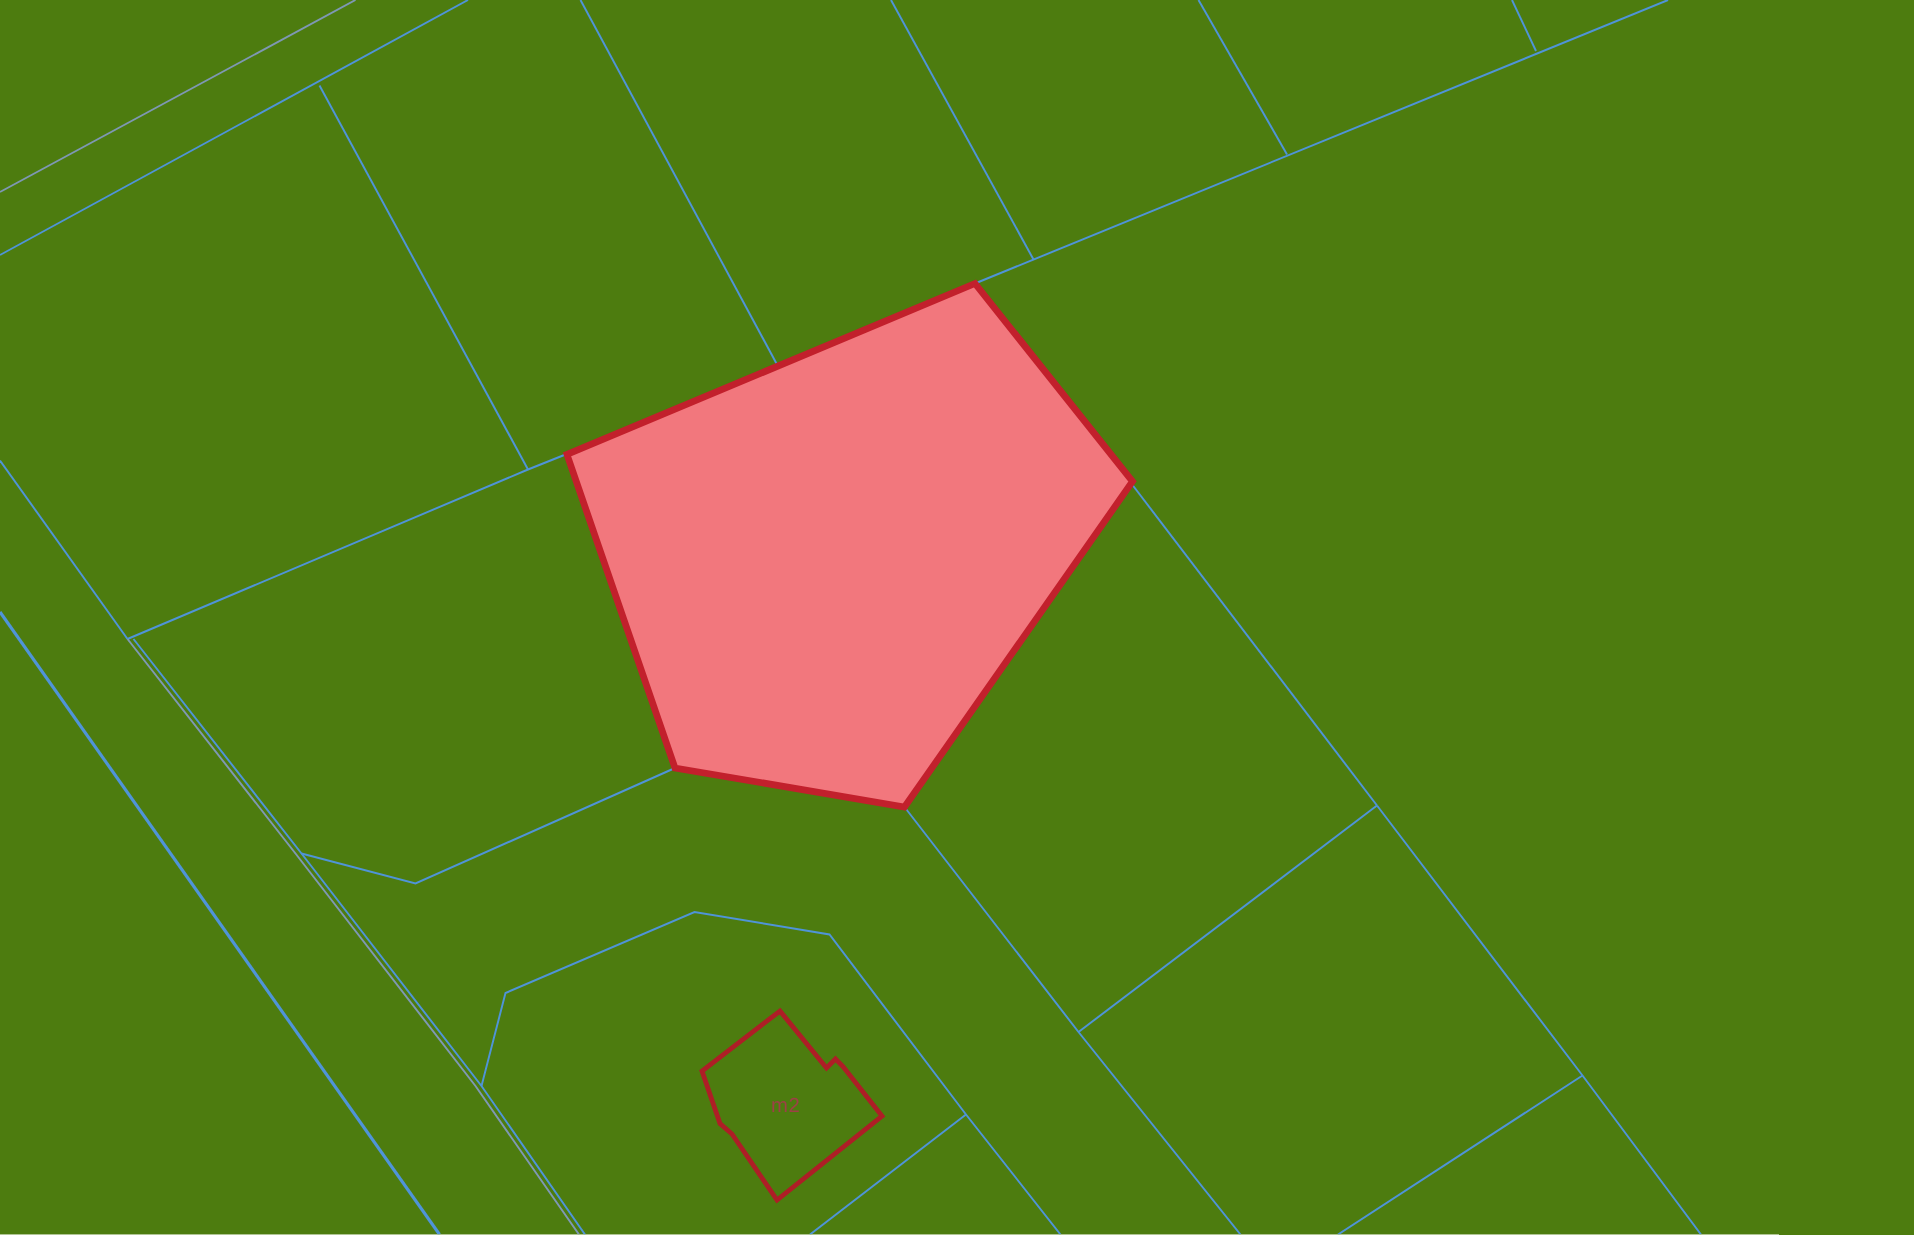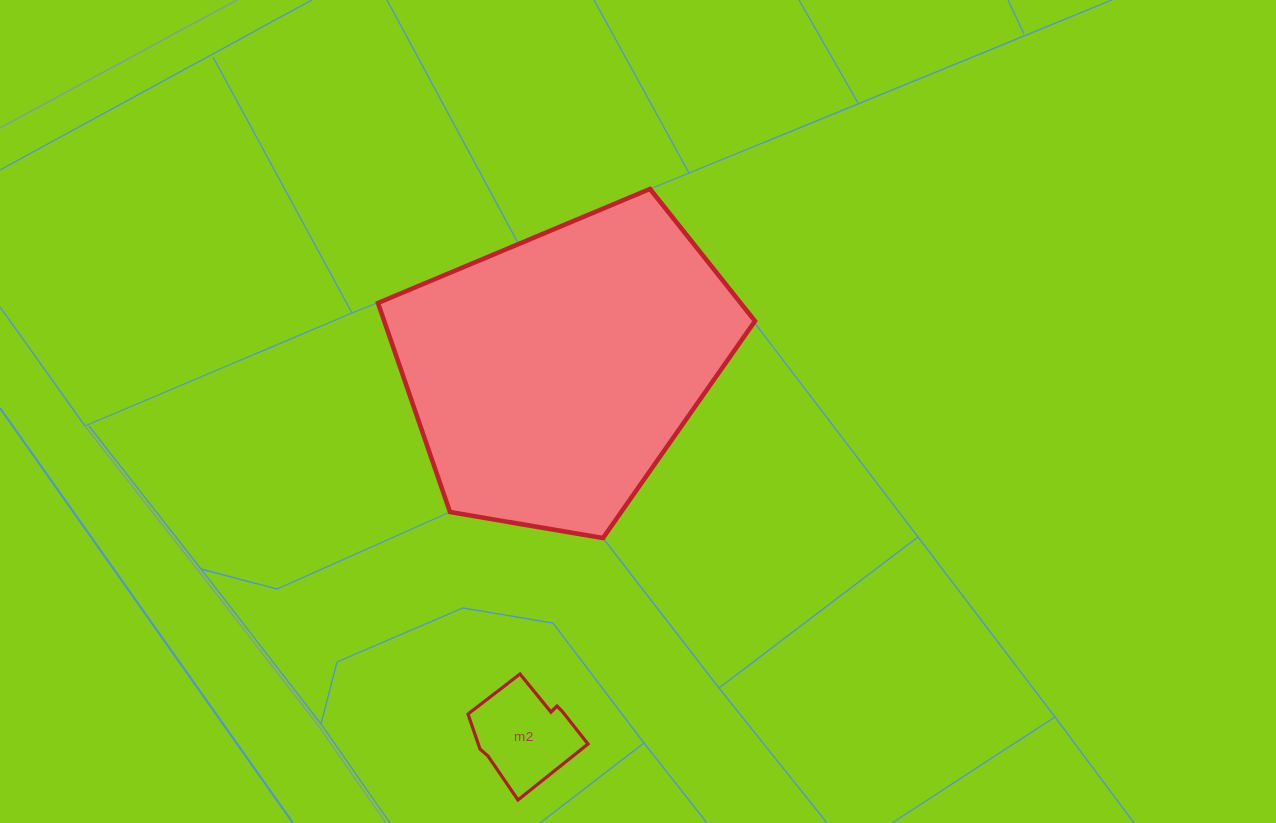--- a/index.html
+++ b/index.html
@@ -6,21 +6,21 @@
     margin: 0;
     padding: 0;
     background: #ffffff;
     font-family: "Liberation Sans", sans-serif;
   }
   .map-stage {
     position: relative;
     width: 1276px;
     height: 823px;
     overflow: hidden;
-    background: #84cc16;
+    background: #4d7c0f;
   }
   svg { display: block; }
   .building-label {
     font-family: "Liberation Sans", sans-serif;
     font-size: 13.5px;
     letter-spacing: 0.5px;
   }
 </style>
 </head>
 <body>

